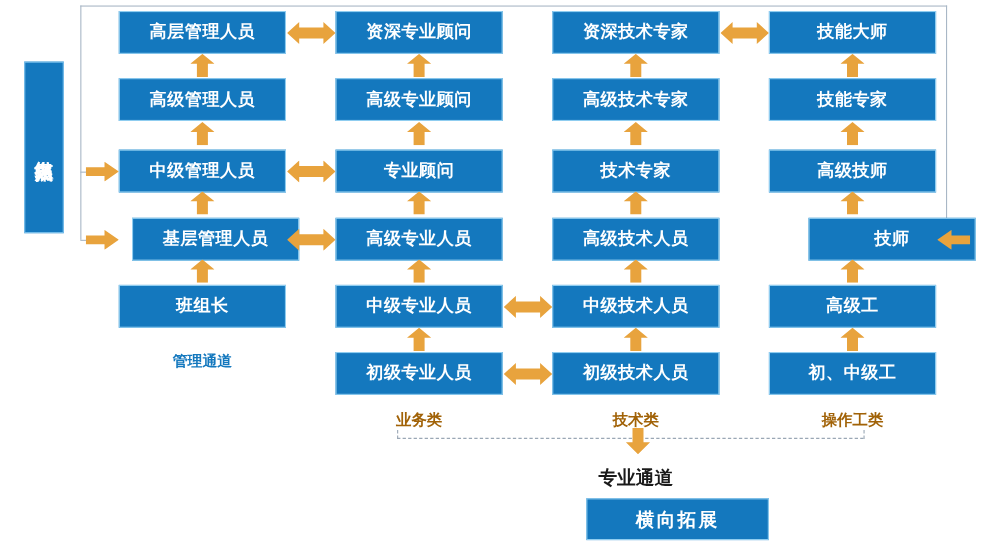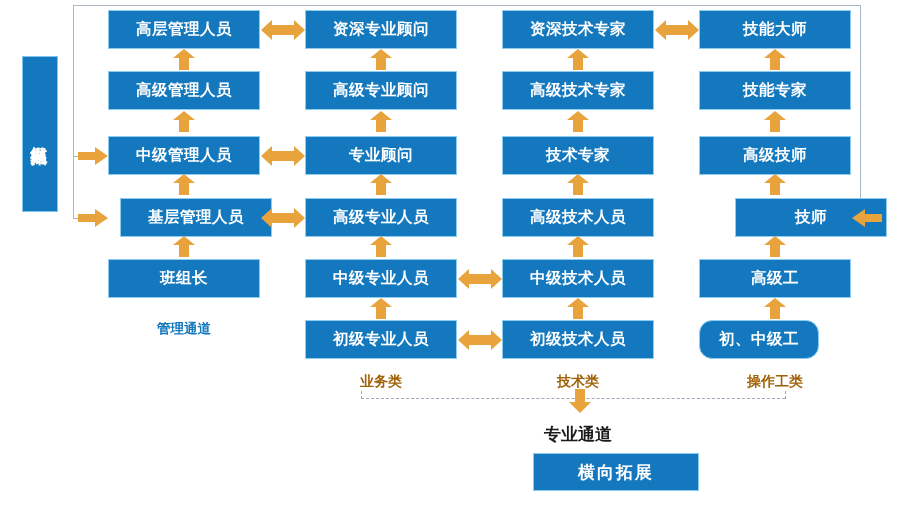--- a/index.html
+++ b/index.html
@@ -172,21 +172,21 @@
   <div class="up-arrow" style="left:567px;top:298px;">
     <svg viewBox="0 0 22 21" width="22" height="21">
         <polygon points="11,0 22,9 16,9 16,21 6,21 6,9 0,9" fill="#E8A33D"></polygon>
       </svg></div>
 
   <div class="node" style="left:699px;top:10px;width:152px;">技能大师</div>
   <div class="node" style="left:699px;top:71px;width:152px;">技能专家</div>
   <div class="node" style="left:699px;top:136px;width:152px;">高级技师</div>
   <div class="node" style="left:699px;top:198px;width:152px;margin-left:36px;">技师</div>
   <div class="node" style="left:699px;top:259px;width:152px;font-family:Liberation Mono, monospace;">高级工</div>
-  <div class="node" style="left:699px;top:320px;width:120px;border-radius:13px;">初、中级工</div>
+  <div class="node" style="left:699px;top:320px;width:152px;">初、中级工</div>
 
   <div class="up-arrow" style="left:764px;top:49px;">
     <svg viewBox="0 0 22 21" width="22" height="21">
         <polygon points="11,0 22,9 16,9 16,21 6,21 6,9 0,9" fill="#E8A33D"></polygon>
       </svg></div>
   <div class="up-arrow" style="left:764px;top:111px;">
     <svg viewBox="0 0 22 21" width="22" height="21">
         <polygon points="11,0 22,9 16,9 16,21 6,21 6,9 0,9" fill="#E8A33D"></polygon>
       </svg></div>
   <div class="up-arrow" style="left:764px;top:174px;">

